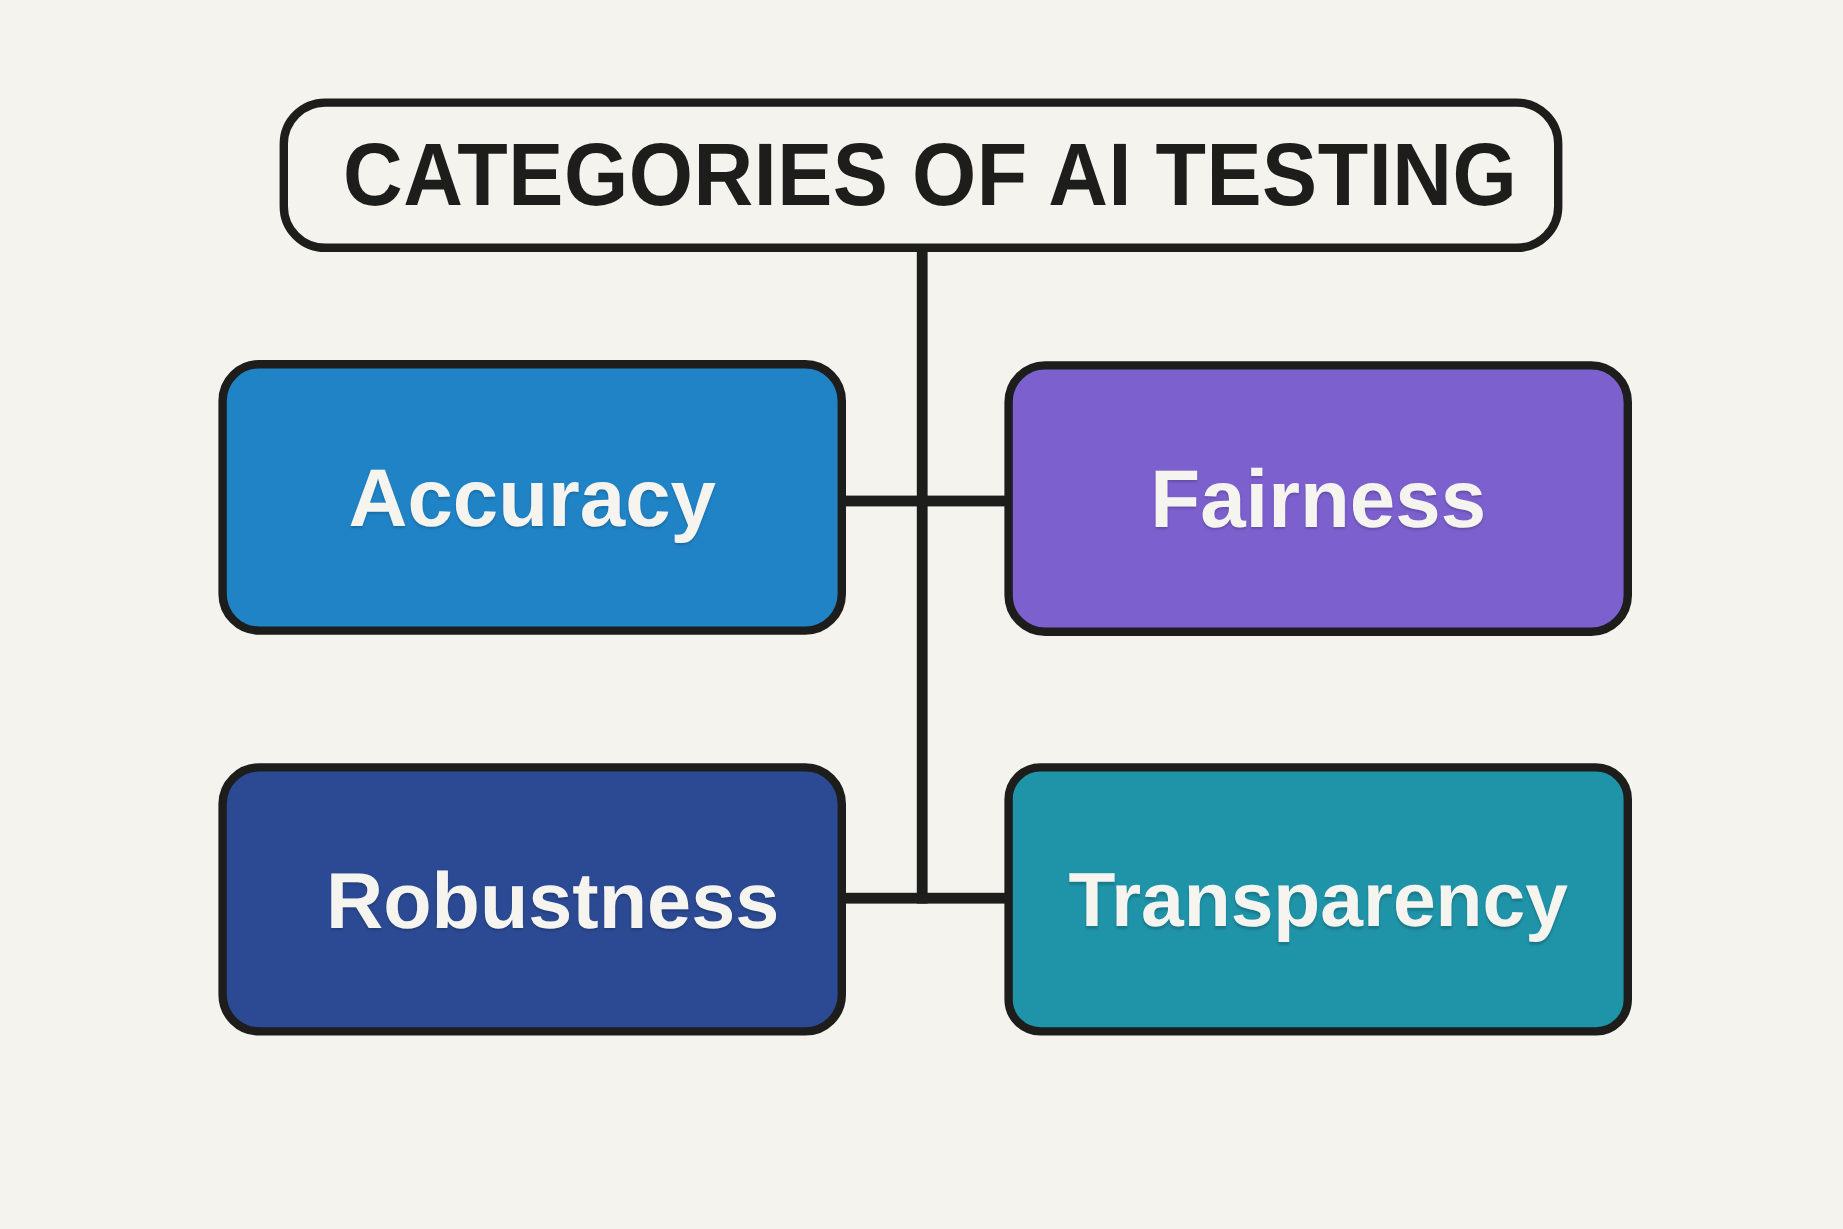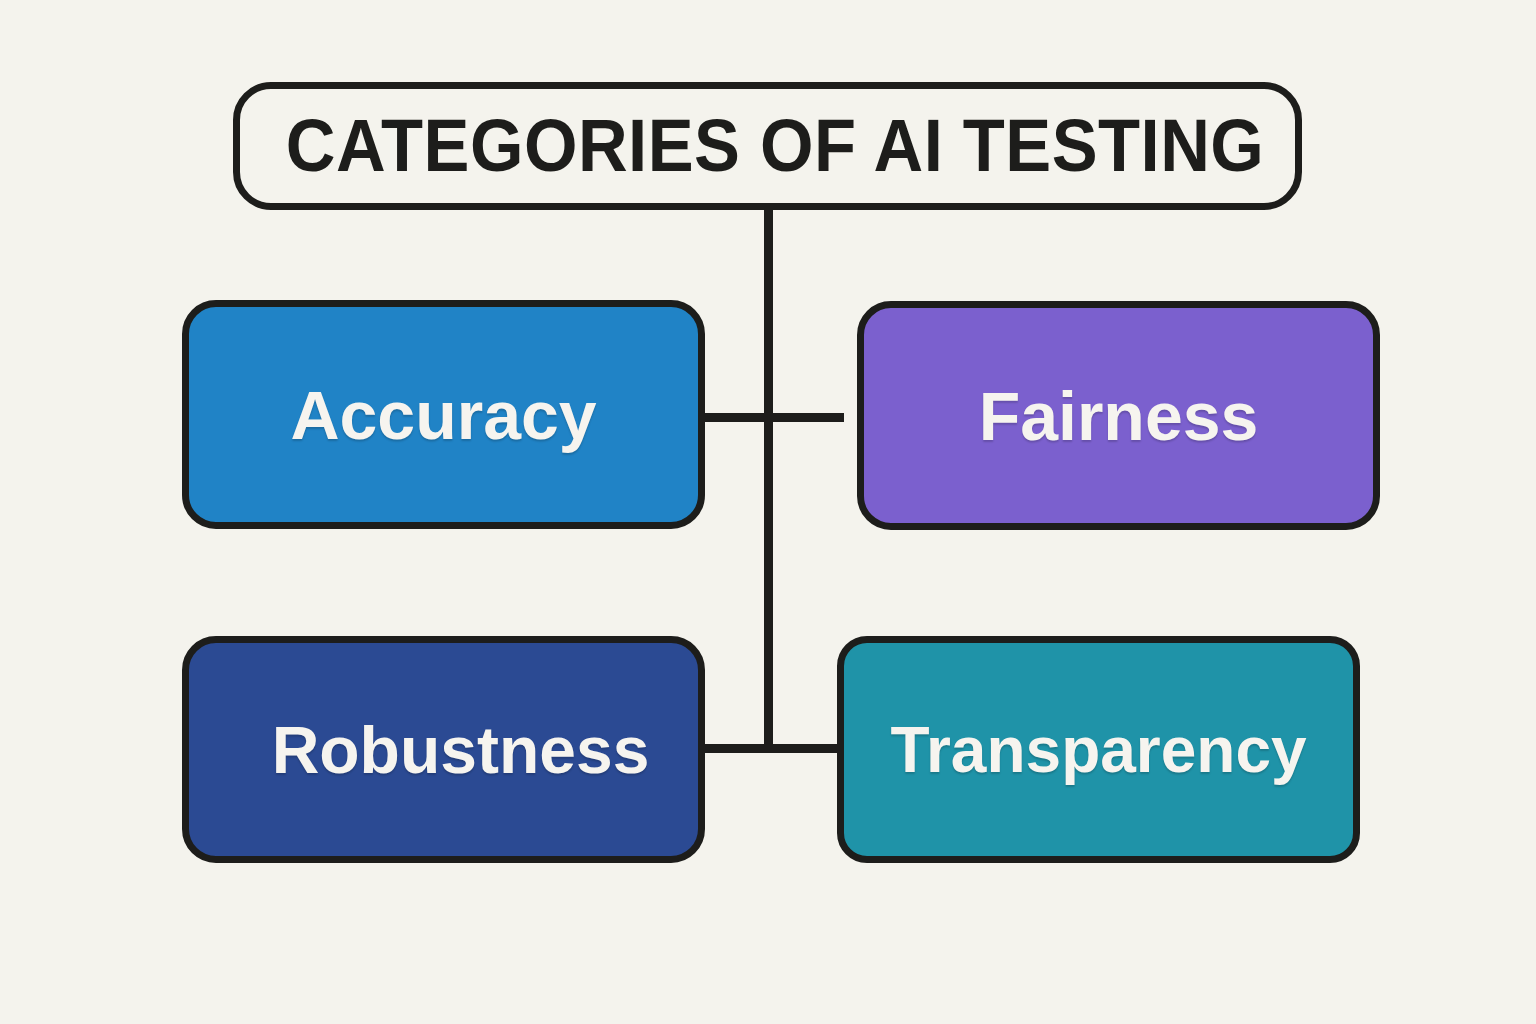--- a/index.html
+++ b/index.html
@@ -140,21 +140,21 @@
   <div class="connector" id="branch-bottom-horizontal" style="background: rgb(29, 29, 27);"></div>
 
   <div id="title-box">
     <span id="title-text">CATEGORIES OF AI TESTING</span>
   </div>
 
   <div class="cat-box" id="box-accuracy" style="background: rgb(32, 131, 198); border-color: rgb(29, 29, 27);">
     <span class="cat-label" id="label-accuracy" style="color: rgb(246, 244, 239);">Accuracy</span>
   </div>
 
-  <div class="cat-box" id="box-fairness" style="background: rgb(123, 96, 206); border-color: rgb(29, 29, 27); margin-left: 20px;">
+  <div class="cat-box" id="box-fairness" style="background: rgb(123, 96, 206); border-color: rgb(29, 29, 27);">
     <span class="cat-label" id="label-fairness" style="color: rgb(246, 244, 239);">Fairness</span>
   </div>
 
   <div class="cat-box" id="box-robustness" style="background: rgb(43, 74, 147); border-color: rgb(29, 29, 27); padding-left: 34px;">
     <span class="cat-label" id="label-robustness" style="color: rgb(246, 244, 239);">Robustness</span>
   </div>
 
   <div class="cat-box" id="box-transparency" style="background: rgb(31, 147, 168); border-color: rgb(29, 29, 27); border-radius: 30px;">
     <span class="cat-label" id="label-transparency" style="color: rgb(246, 244, 239);">Transparency</span>
   </div>

